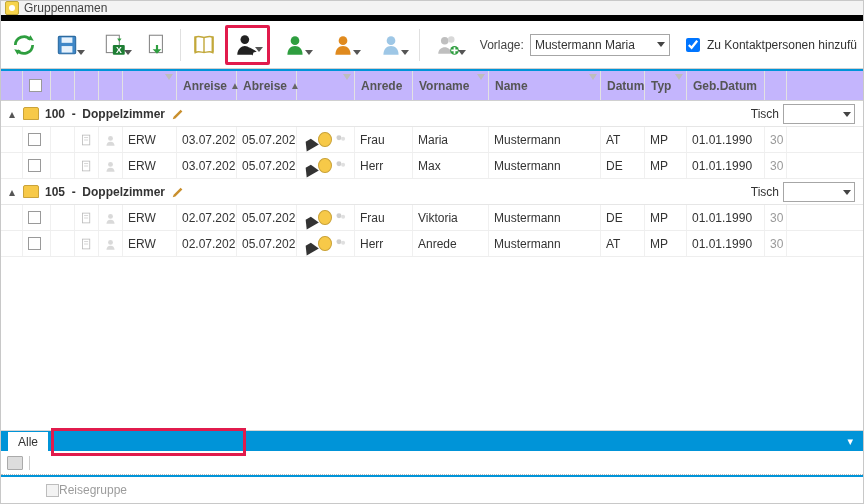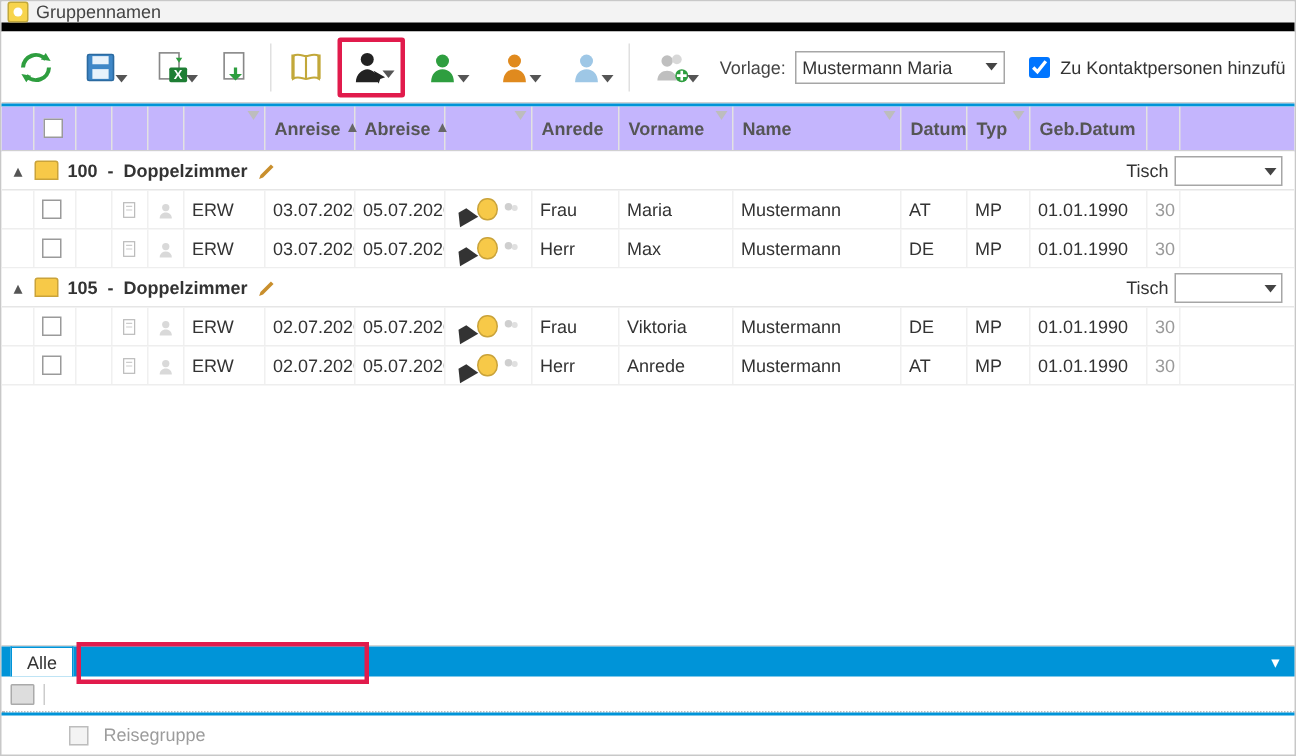--- a/index.html
+++ b/index.html
@@ -66,21 +66,21 @@
   .filter-band .alle { background:#fff; height:20px; padding:0 10px; display:flex; align-items:center; margin-left:6px; border:1px solid #0094d8; border-bottom:none; }
   .filter-band .hot { position:absolute; left:50px; top:-3px; height:28px; width:195px; border:3px solid #e11b4c; }
   .filter-band .band-caret { position:absolute; right:10px; color:#fff; font-size:11px; }
 
   .printbar { height:24px; border-bottom:1px dotted #bbb; display:flex; align-items:center; padding:0 6px; gap:6px; }
   .printbar .pico { width:16px;height:14px;background:#ddd;border:1px solid #aaa;border-radius:1px; position:relative; }
   .printbar .vline{height:14px;width:1px;background:#ccc;}
 
   .footer { height:28px; display:flex; align-items:center; padding:0 10px; border-top:2px solid #0094d8; justify-content:space-between;}
   .footer .ftitle{ font-size:14px; font-weight:600; color:#444; }
-  .footer .reise { display:flex; align-items:center; gap:10px; color:#9c9c9c;padding-left:35px; }
+  .footer .reise { display:flex; align-items:center; gap:0; color:#9c9c9c;padding-left:35px; }
   .footer .reise .cb { width:13px;height:13px;border:1px solid #bdbdbd;background:#f3f3f3; }
 
 </style>
 </head>
 <body>
 
 <div class="window">
 
   <div class="titlebar">
     <span class="app-icon"></span>

